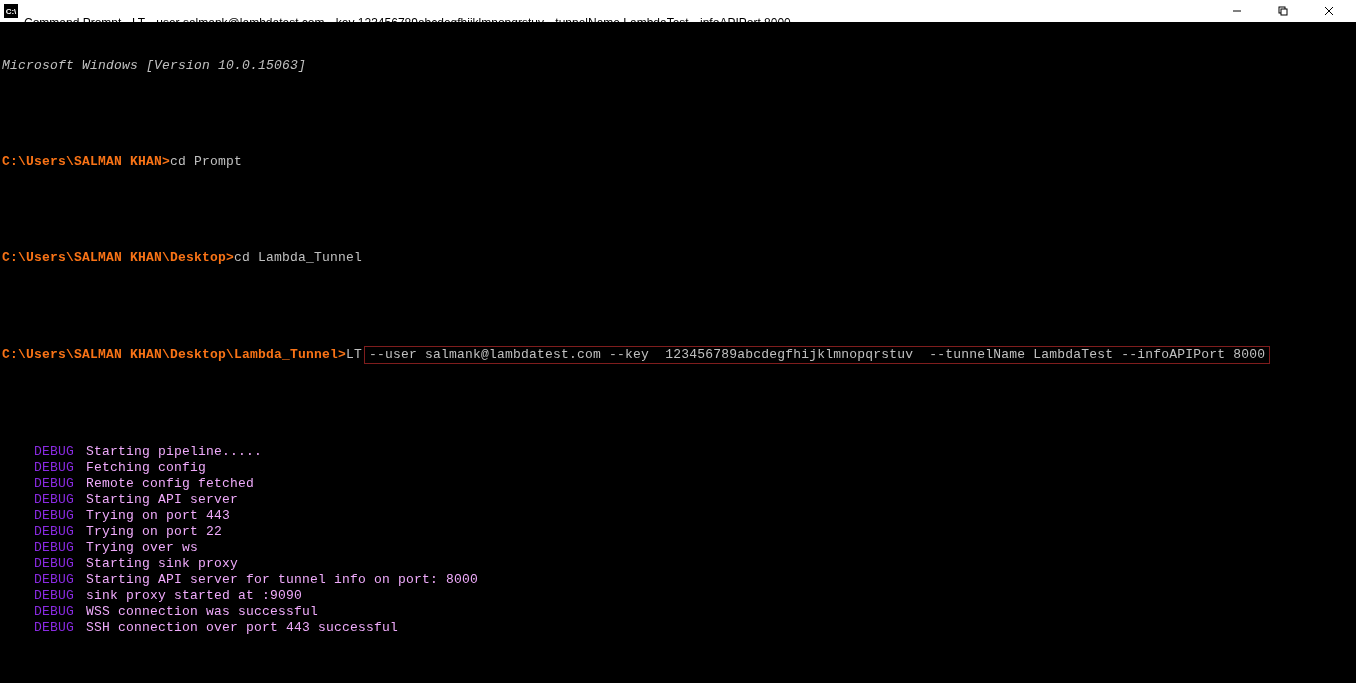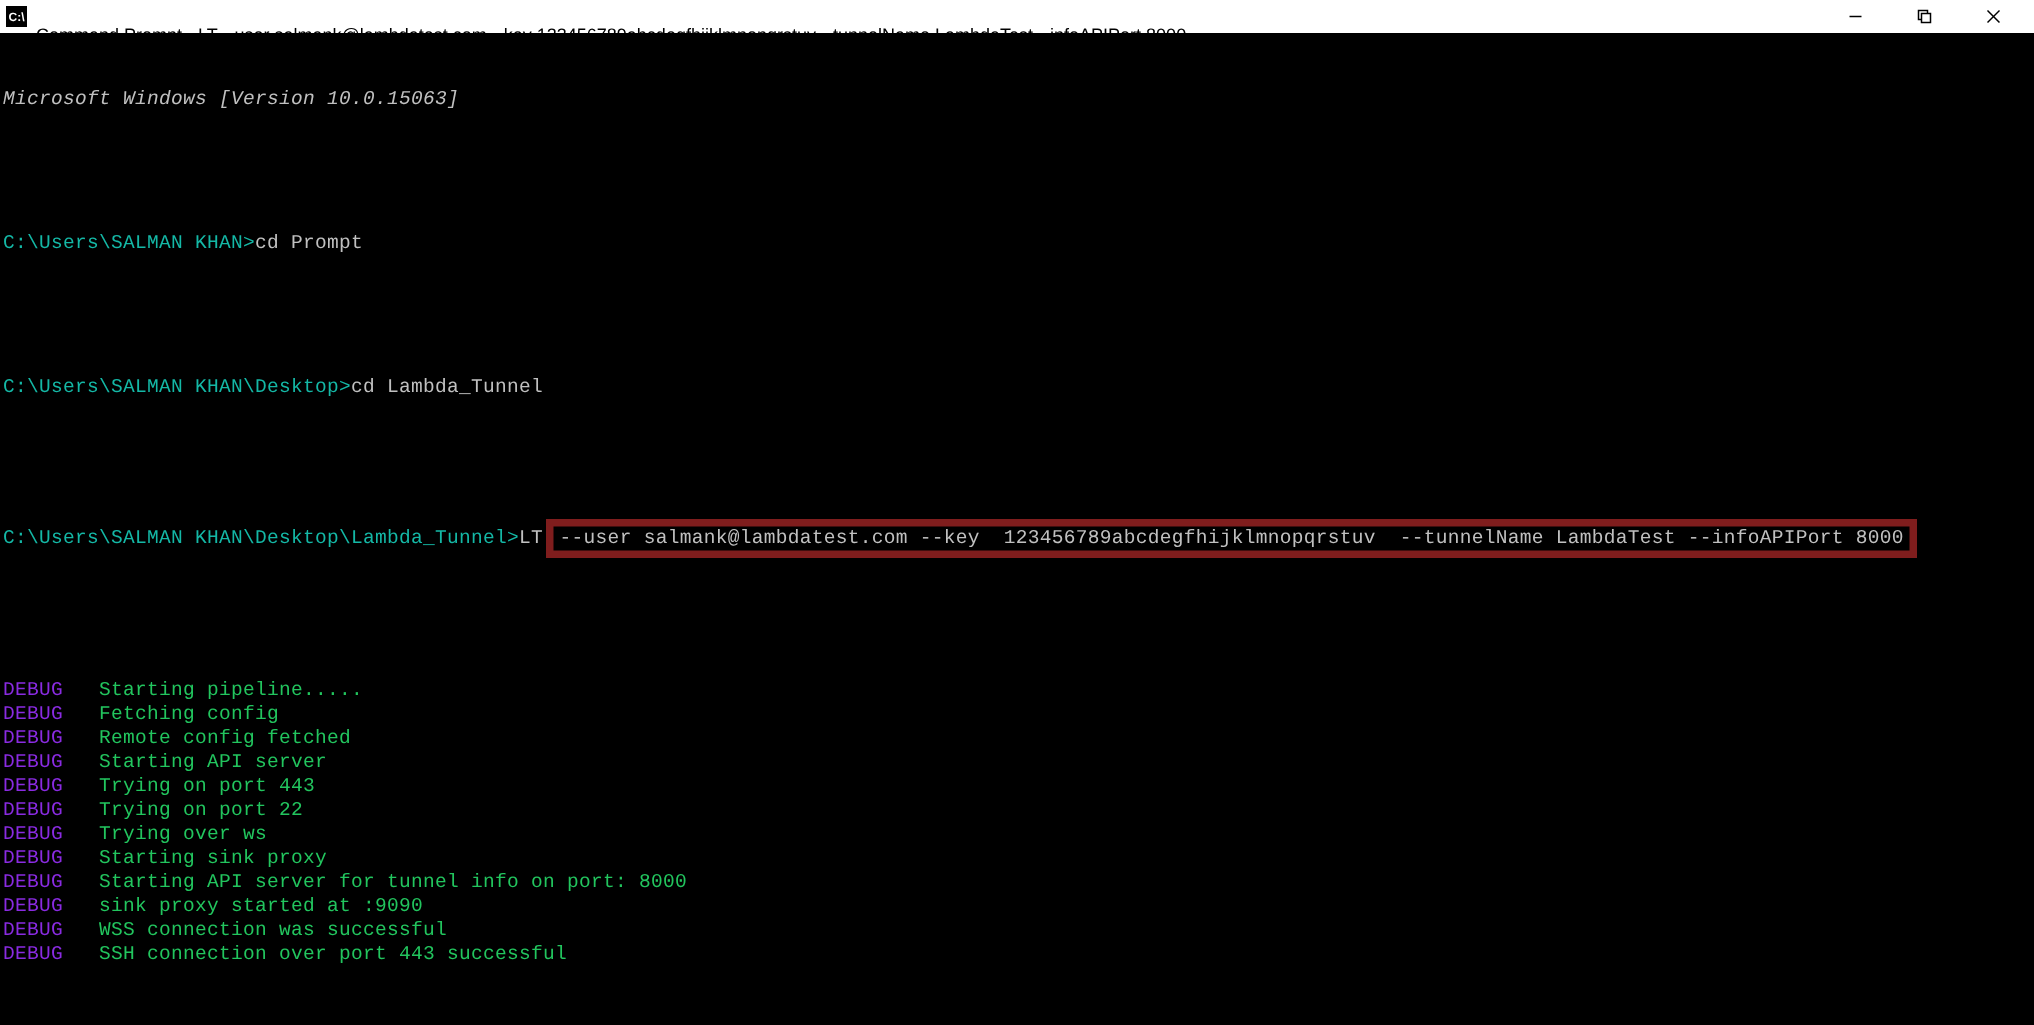--- a/index.html
+++ b/index.html
@@ -36,31 +36,31 @@
   .titlebar .win-btn svg { stroke: #000; }
   .terminal {
     background: #000;
     color: #c0c0c0;
     padding: 4px 0 0 2px;
     line-height: 16px;
     letter-spacing: 0.2px;
     white-space: pre;
   }
   .line { display: block; }
-  .prompt { color: #14b8a6; }
+  .prompt { color: #f97316; font-weight: bold; }
   .ver { color: #c0c0c0; font-style: italic; }
   .highlight-box {
-    border: 5px solid #7f1d1d;
+    border: 1px solid #7f1d1d;
     padding: 0 4px;
     margin-left: 2px;
     display: inline-block;
   }
-  .tag { display:inline-block; width: 48px; }
+  .tag { display:inline-block; width: 48px; margin-left: 32px; }
   .tag.debug { color: #8a2be2; }
-  .msg { color: #22c55e; margin-left: 16px; }
+  .msg { color: #f0abfc; margin-left: 4px; }
   .row { display:block; }
 </style>
 </head>
 <body>
 
 <div class="titlebar">
   <span class="app-icon">C:\</span>
   <span class="title-text">Command Prompt - LT  --user salmank@lambdatest.com --key  123456789abcdegfhijklmnopqrstuv   --tunnelName LambdaTest --infoAPIPort 8000</span>
   <div class="win-controls">
     <div class="win-btn">

